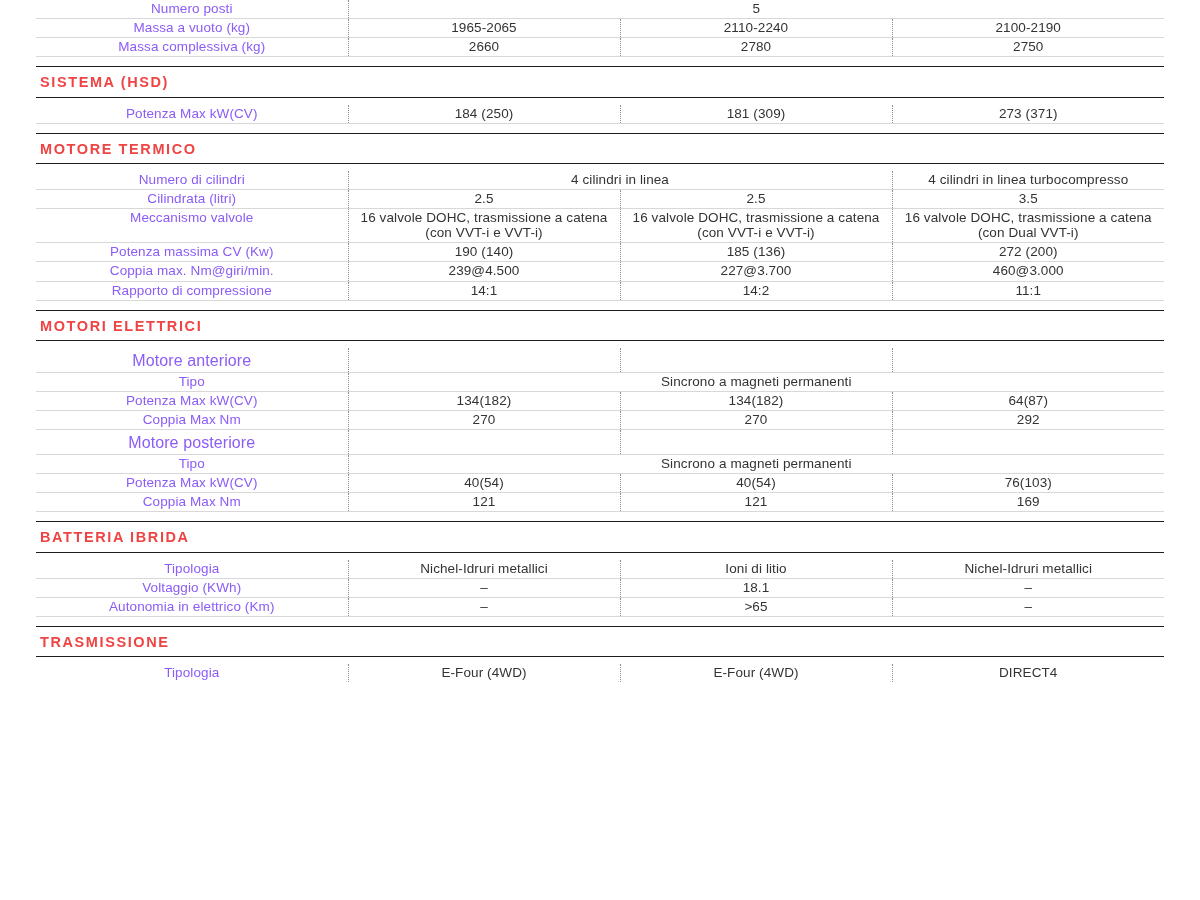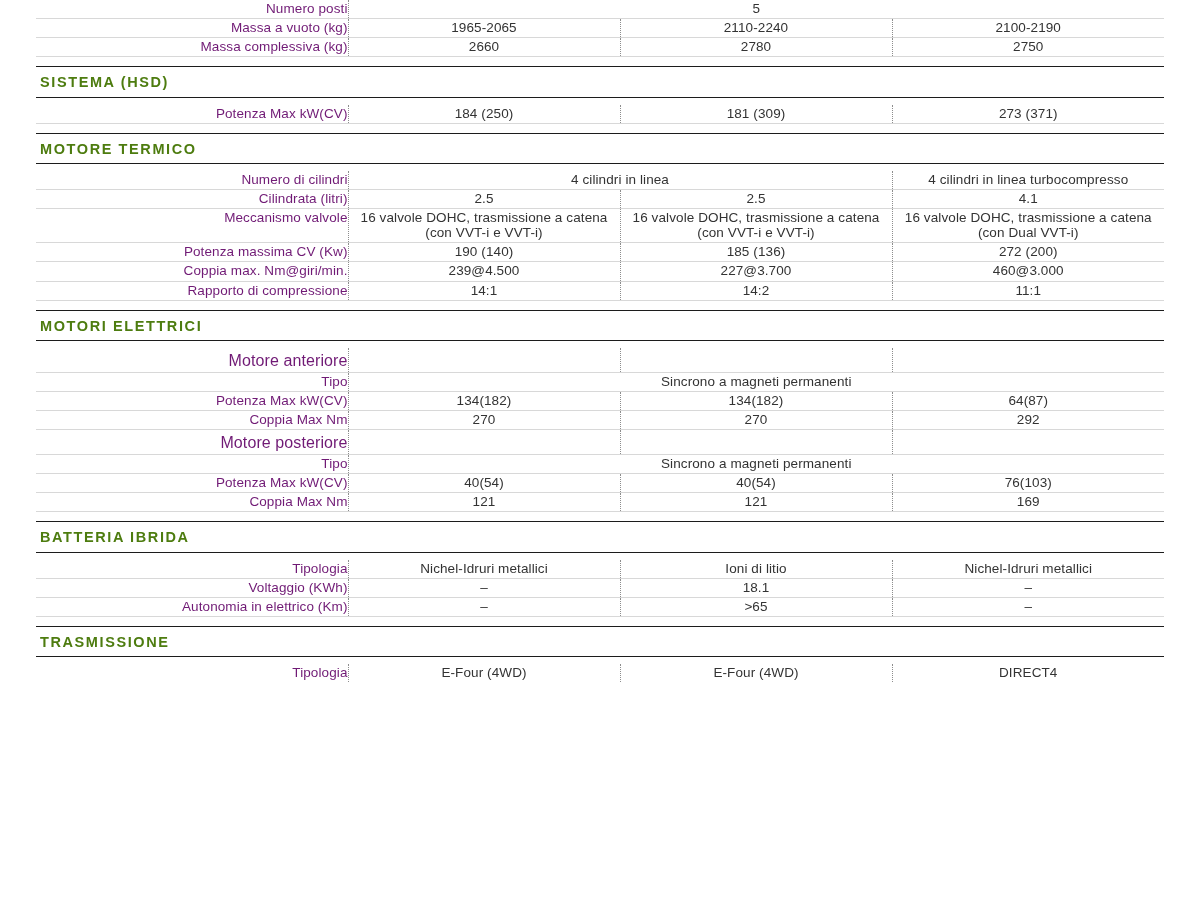--- a/index.html
+++ b/index.html
@@ -34,22 +34,22 @@
     letter-spacing: 0.1px;
   }
   
   col.c-label { width: 312px; }
   col.c-v1 { width: 272px; }
   col.c-v2 { width: 272px; }
   col.c-v3 { width: 272px; }
 
   td.label {
     padding-left: 4px;
-    text-align: right;
-    color: #701a75;
+    text-align: center;
+    color: #8b5cf6;
     margin-left: 33px;
   }
   td.val {
     text-align: center;
     color: #333;
   }
 
   
   tr.data td.val {
     border-left: 1px dotted #8d8d8d;
@@ -71,21 +71,21 @@
     border-top: 1.6px solid #1c1c1c;
     border-bottom: 1.6px solid #1c1c1c;
     margin-top: 9px;
     margin-bottom: 7px;
     padding: 7px 4px 6px 4px;
   }
   .section-title {
     font-weight: bold;
     font-size: 14.5px;
     letter-spacing: 1.6px;
-    color: #4d7c0f;
+    color: #ef4444;
   }
 
   
   tr.subgroup td {
     border-bottom: 1px solid #d8d8d8;
     font-size: 16px;
     padding-top: 4px;
   }
   tr.subgroup td.val { border-left: 1px dotted #8d8d8d; }
   .two-line {
@@ -154,21 +154,21 @@
       <tr class="data">
         <td class="label">Numero di cilindri</td>
         <td class="val" colspan="2">4 cilindri in linea</td>
         <td class="val">4 cilindri in linea turbocompresso</td>
       </tr>
 
       <tr class="data">
         <td class="label">Cilindrata (litri)</td>
         <td class="val">2.5</td>
         <td class="val">2.5</td>
-        <td class="val">4.1</td>
+        <td class="val">3.5</td>
       </tr>
 
 
       <tr class="data">
         <td class="label">Meccanismo valvole</td>
         <td class="val">16 valvole DOHC, trasmissione a catena (con VVT-i e VVT-i)</td>
         <td class="val">16 valvole DOHC, trasmissione a catena (con VVT-i e VVT-i)</td>
         <td class="val">16 valvole DOHC, trasmissione a catena (con Dual VVT-i)</td>
       </tr>
 

